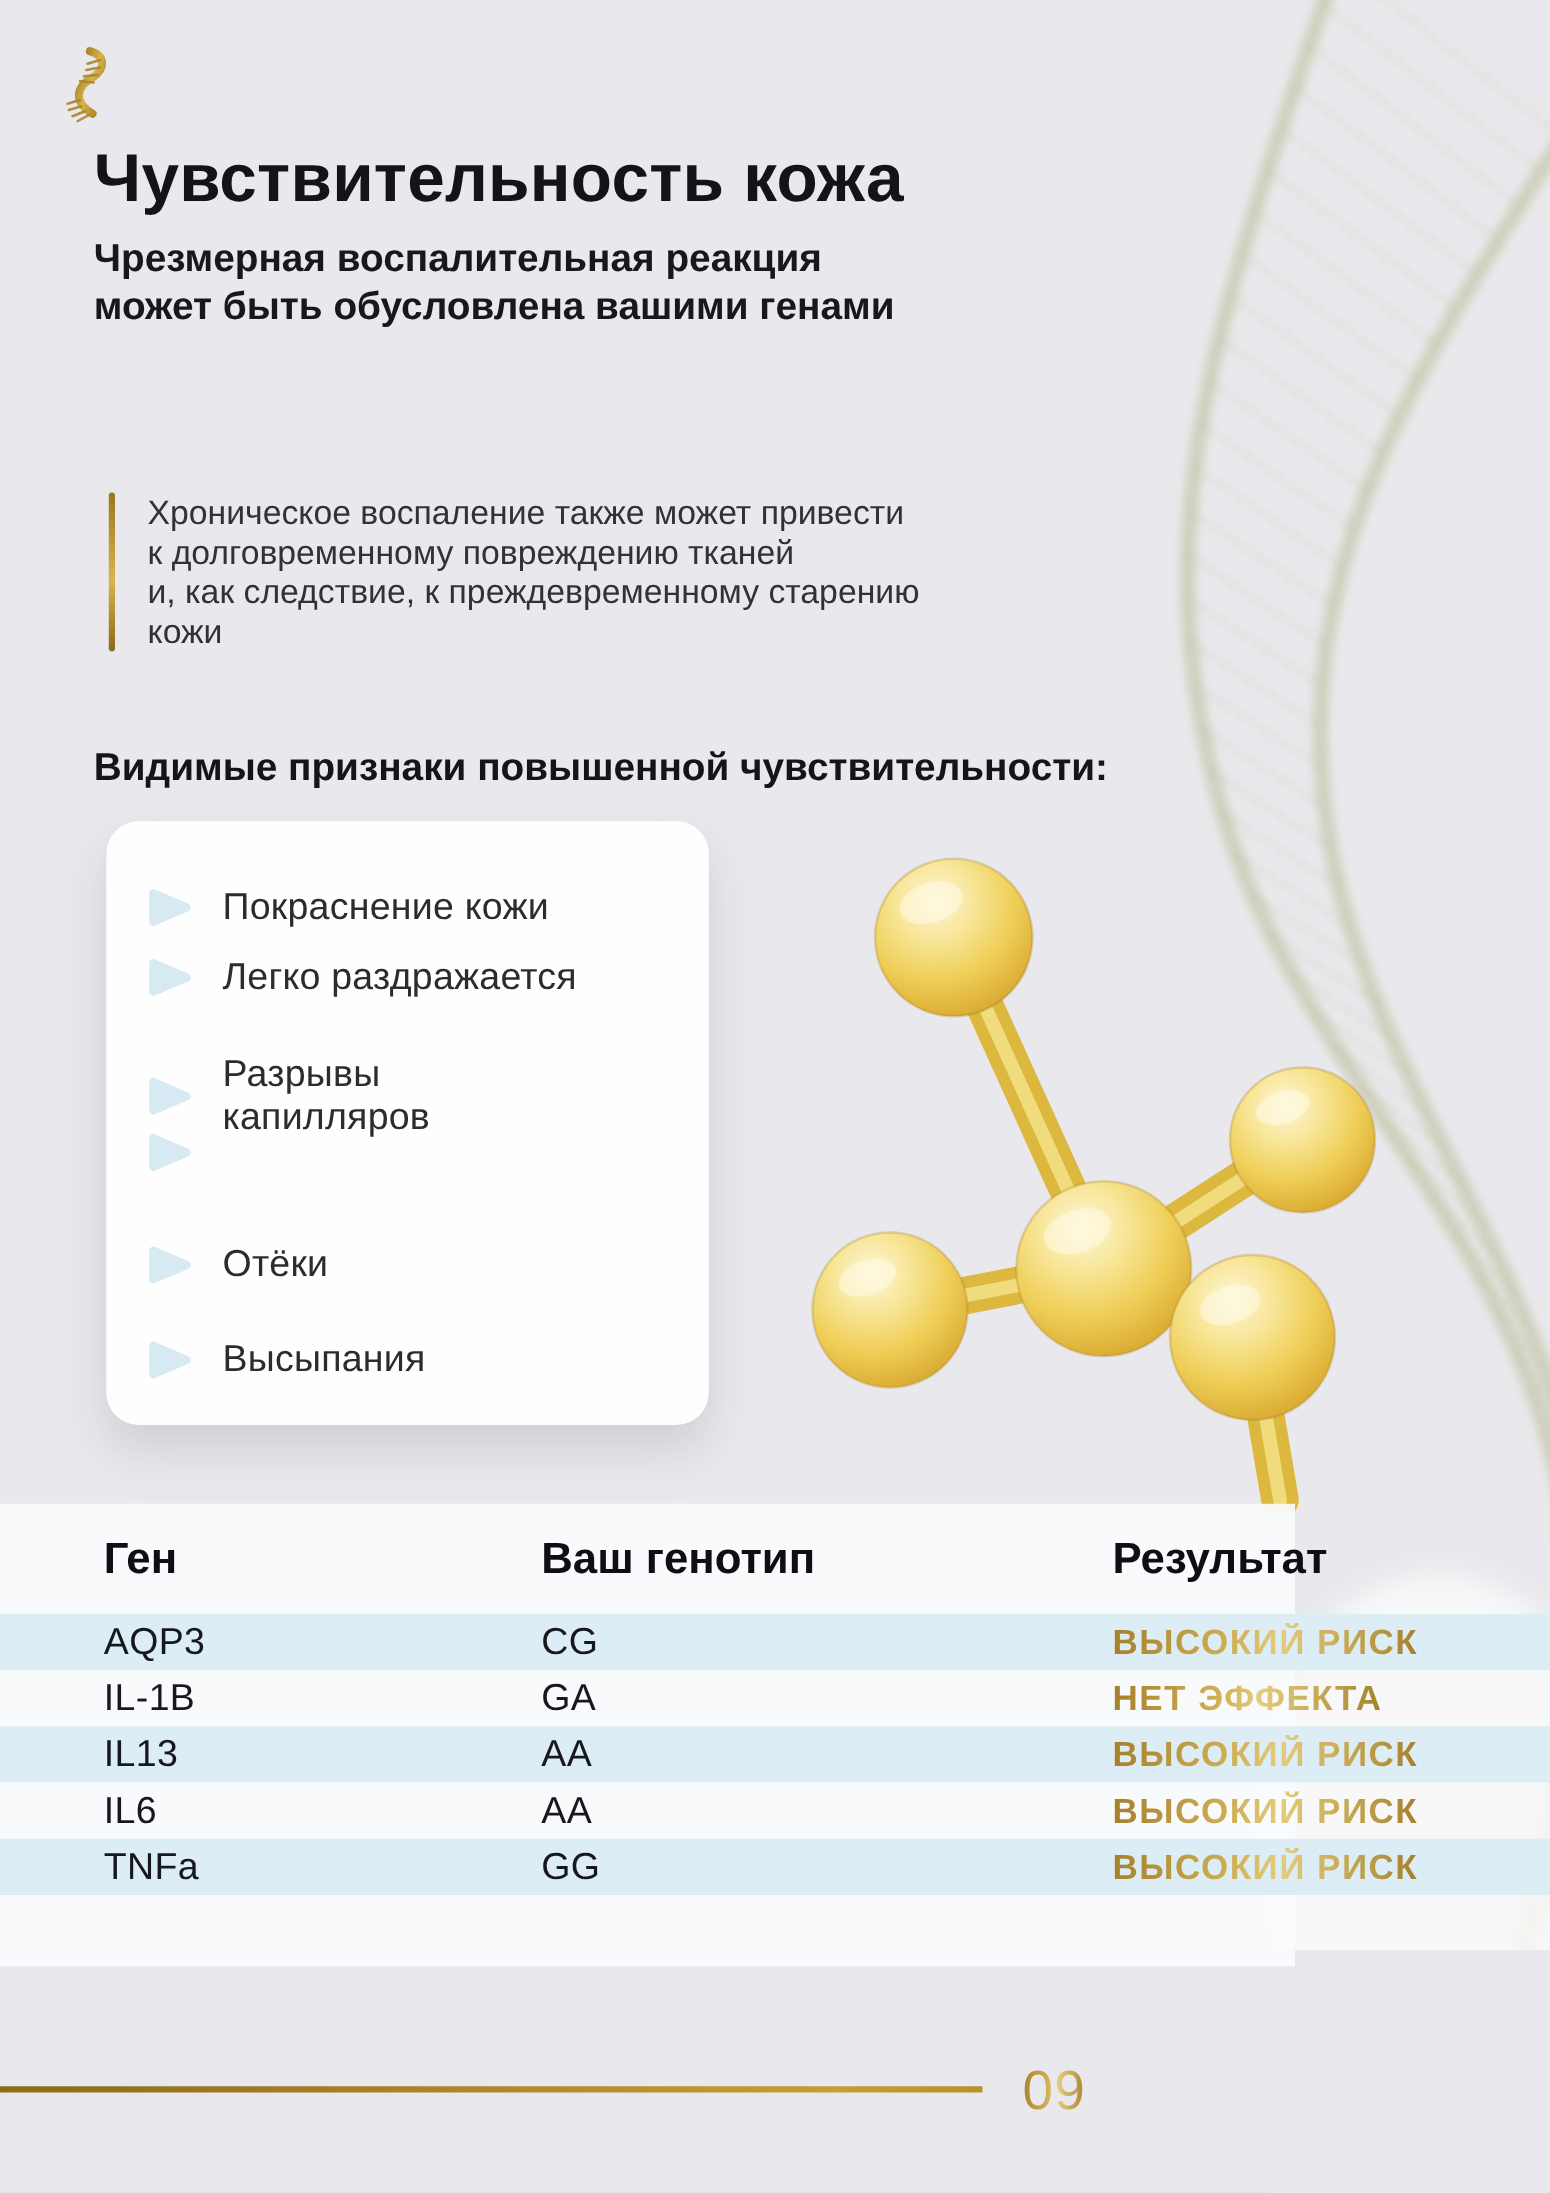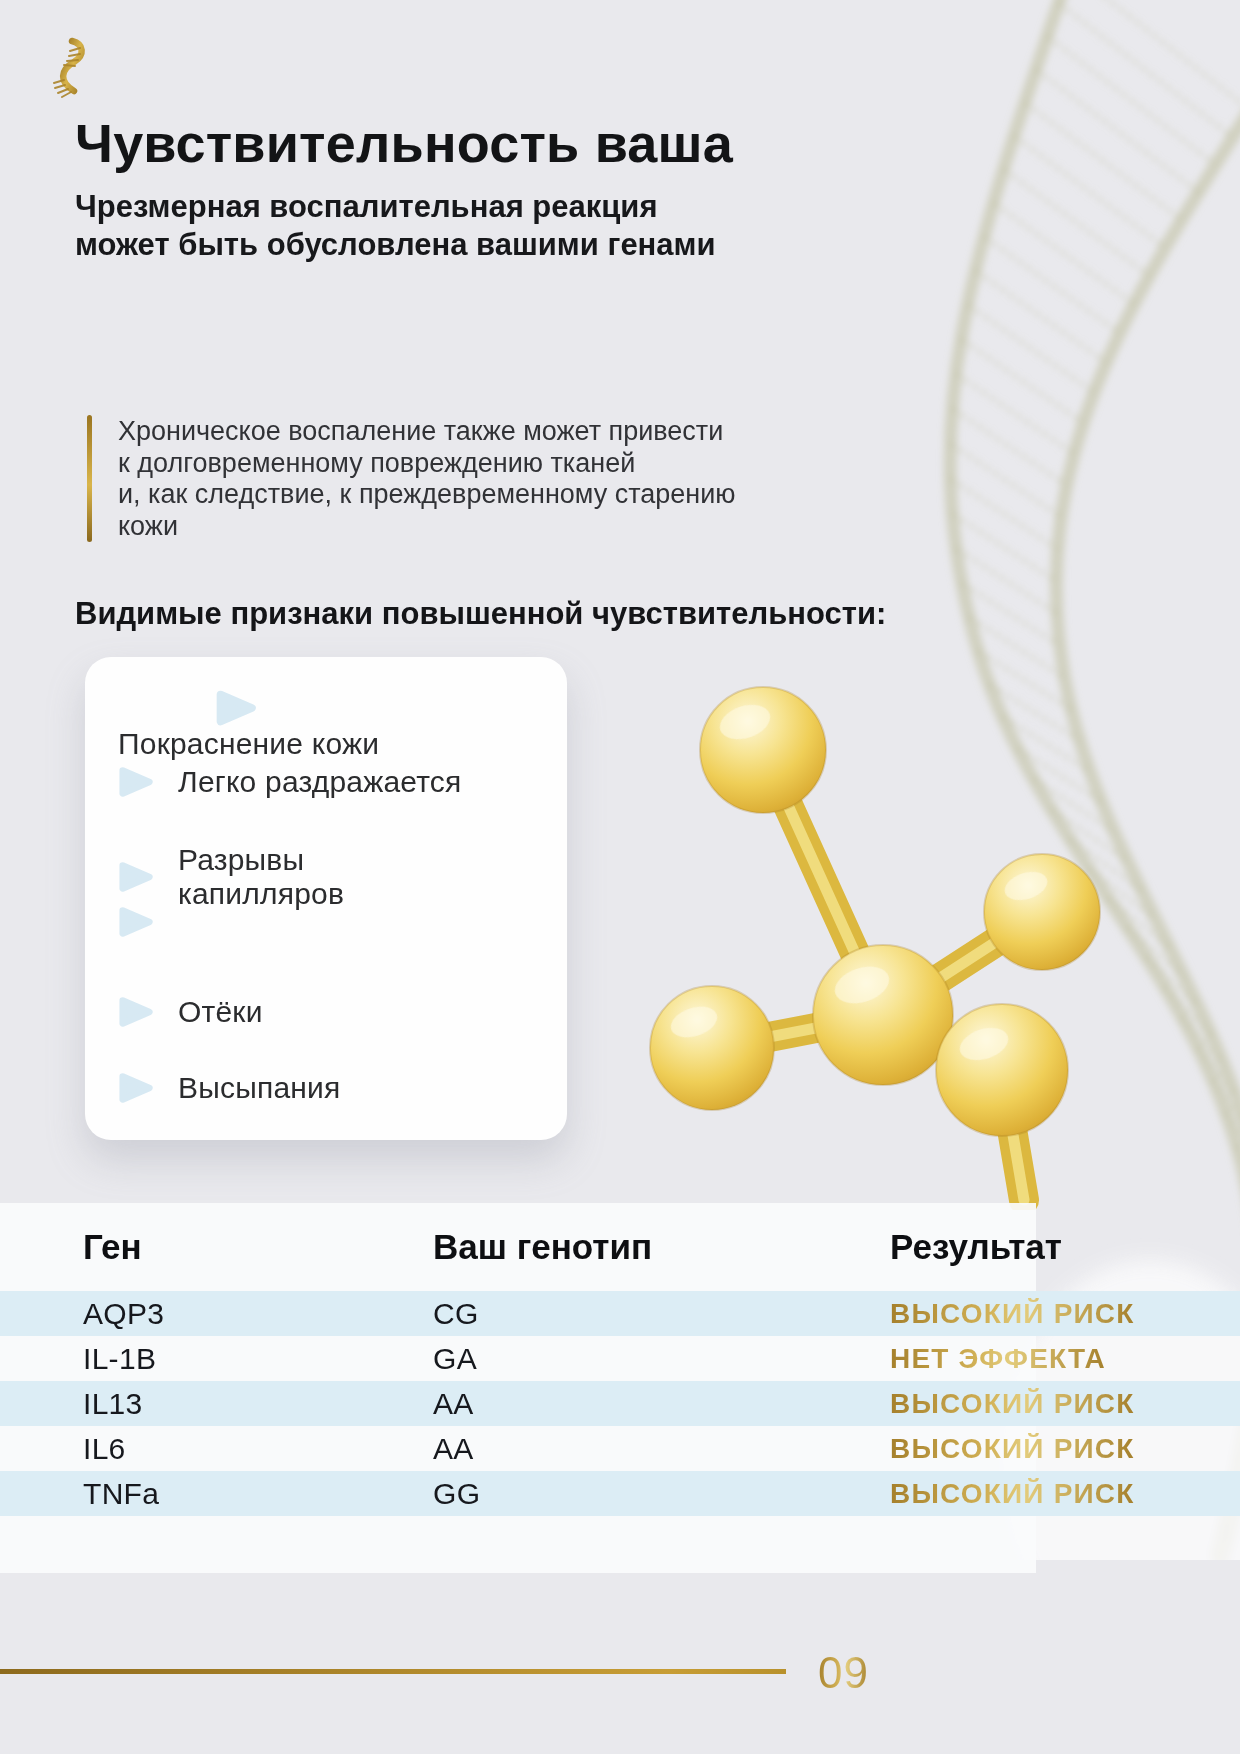--- a/index.html
+++ b/index.html
@@ -18,21 +18,21 @@
   #dna-rungs line{stroke:#b9b996;stroke-width:3.2;stroke-dasharray:4.5 6;opacity:.6;}
 
   
   #logo{left:46px;top:36px;width:42px;height:64px;}
   #page-title{left:75px;top:112px;font-size:54px;font-weight:bold;color:#131416;letter-spacing:.2px;}
   #page-subtitle{left:75px;top:188px;font-size:31px;font-weight:bold;line-height:38px;color:#17181b;}
 
   
   .quote{left:75px;width:720px;display:flex;}
   #quote-1{top:288px;}
-  #quote-2{top:415px;padding-left:12px;}
+  #quote-2{top:394px;padding-left:12px;}
   .q-bar{width:5px;border-radius:3px;background:linear-gradient(180deg,#9a7521 0%,#d9b54b 55%,#8a681e 100%);margin-right:26px;flex:0 0 5px;}
   .q-text{font-size:27px;line-height:31.5px;color:#313236;padding-top:1px;}
 
   
   #signs-heading{left:75px;top:596px;font-size:31px;font-weight:bold;color:#141518;}
   #signs-card{
     left:85px;top:657px;width:482px;height:483px;background:#fefefe;
     border-radius:26px;box-shadow:0 20px 38px rgba(135,140,155,.28);z-index:2;
   }
   .sign-row{position:absolute;left:33px;display:flex;align-items:center;}
@@ -149,42 +149,42 @@
         <line x1="23" y1="20" x2="34" y2="18"></line>
       <line x1="21" y1="25" x2="32" y2="24"></line>
         <line x1="18" y1="29" x2="29" y2="30"></line>
       <line x1="18" y1="44" x2="8" y2="47"></line>
         <line x1="19" y1="49" x2="9" y2="52"></line>
       <line x1="22" y1="53" x2="12" y2="57"></line>
         <line x1="25" y1="56" x2="16" y2="61"></line>
     </g>
   </svg>
 
-  <div id="page-title" class="abs">Чувствительность ваша</div>
+  <div id="page-title" class="abs">Чувствительность кожа</div>
   <div id="page-subtitle" class="abs">
     <div>Чрезмерная воспалительная реакция</div>
     <div>может быть обусловлена вашими генами</div>
   </div>
 
   <div id="quote-1" class="abs quote">
     <div class="q-bar"></div>
   </div>
   <div id="quote-2" class="abs quote">
     <div class="q-bar"></div>
     <div class="q-text">
       <div>Хроническое воспаление также может привести</div>
       <div>к долговременному повреждению тканей</div>
       <div>и, как следствие, к преждевременному старению кожи</div>
     </div>
   </div>
 
   <div id="signs-heading" class="abs">Видимые признаки повышенной чувствительности:</div>
 
   <div id="signs-card" class="abs">
-    <div class="sign-row" style="top:32px;flex-direction:column;">
+    <div class="sign-row" style="top:52px;">
       <svg class="tri" viewBox="0 0 40 34">
           <polygon points="5,5 33,17 5,29"></polygon>
         </svg>
       <div class="sign-label">Покраснение кожи</div>
     </div>
     <div class="sign-row" style="top:108px;">
       <svg class="tri" viewBox="0 0 40 34">
           <polygon points="5,5 33,17 5,29"></polygon>
         </svg>
       <div class="sign-label">Легко раздражается</div>

